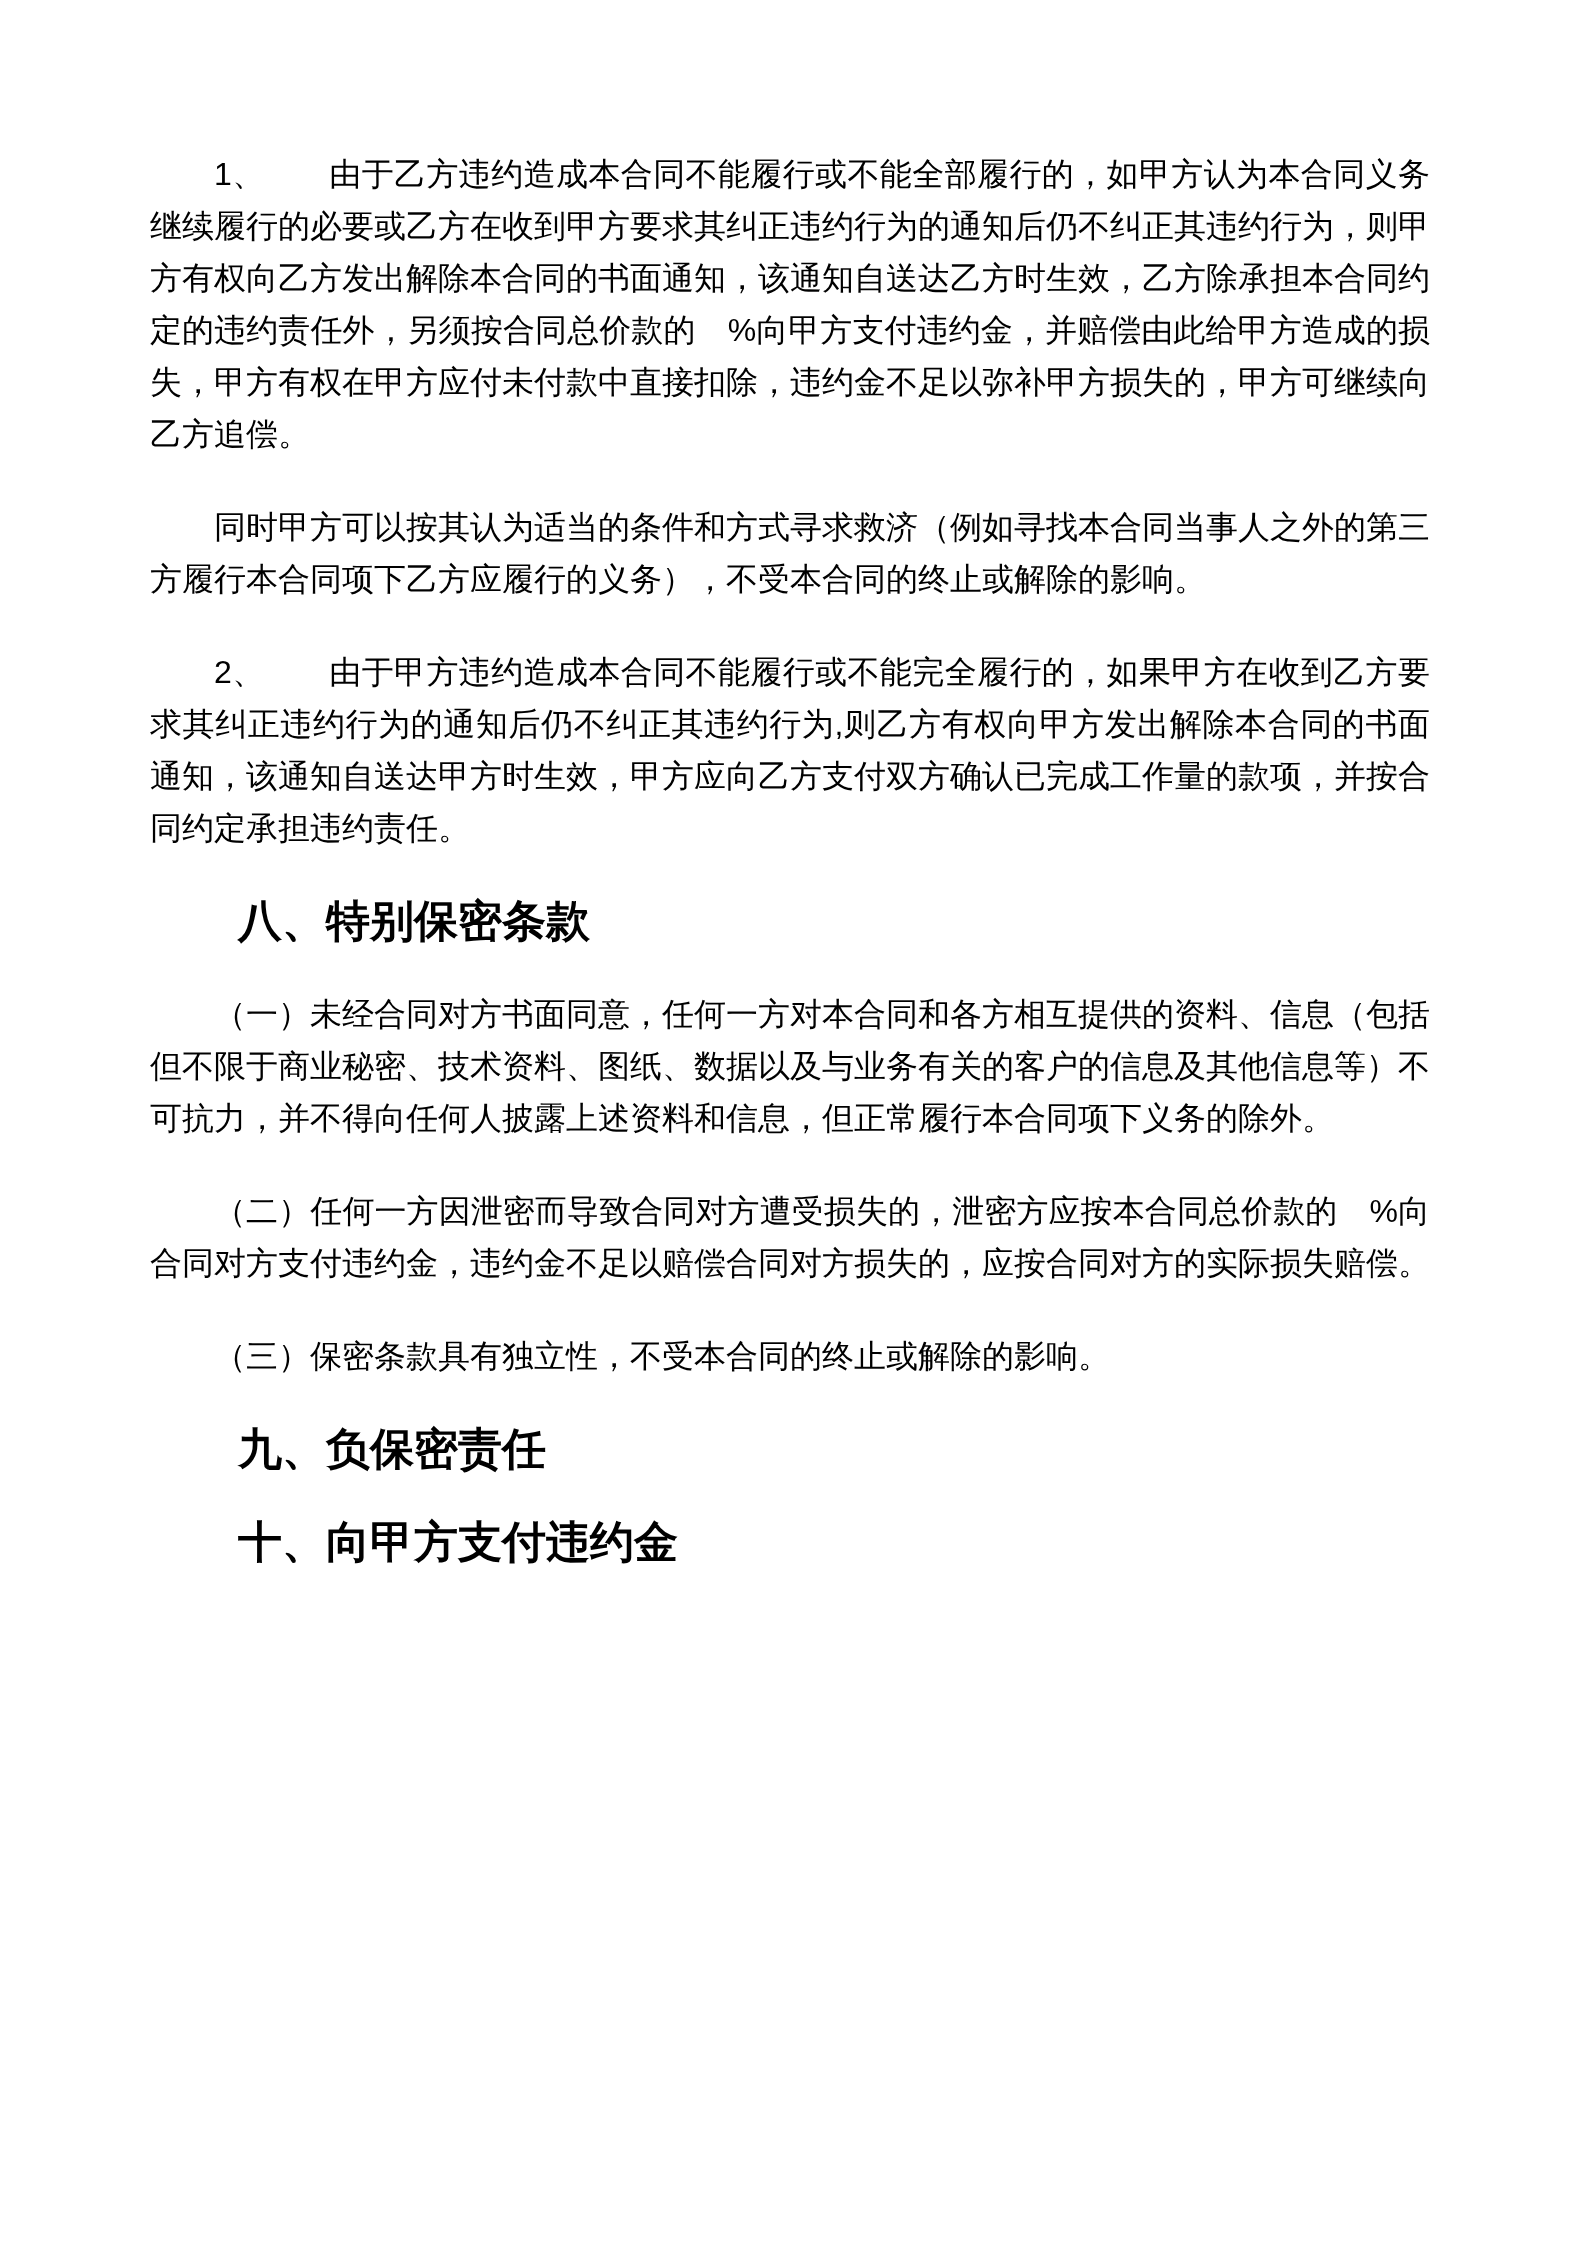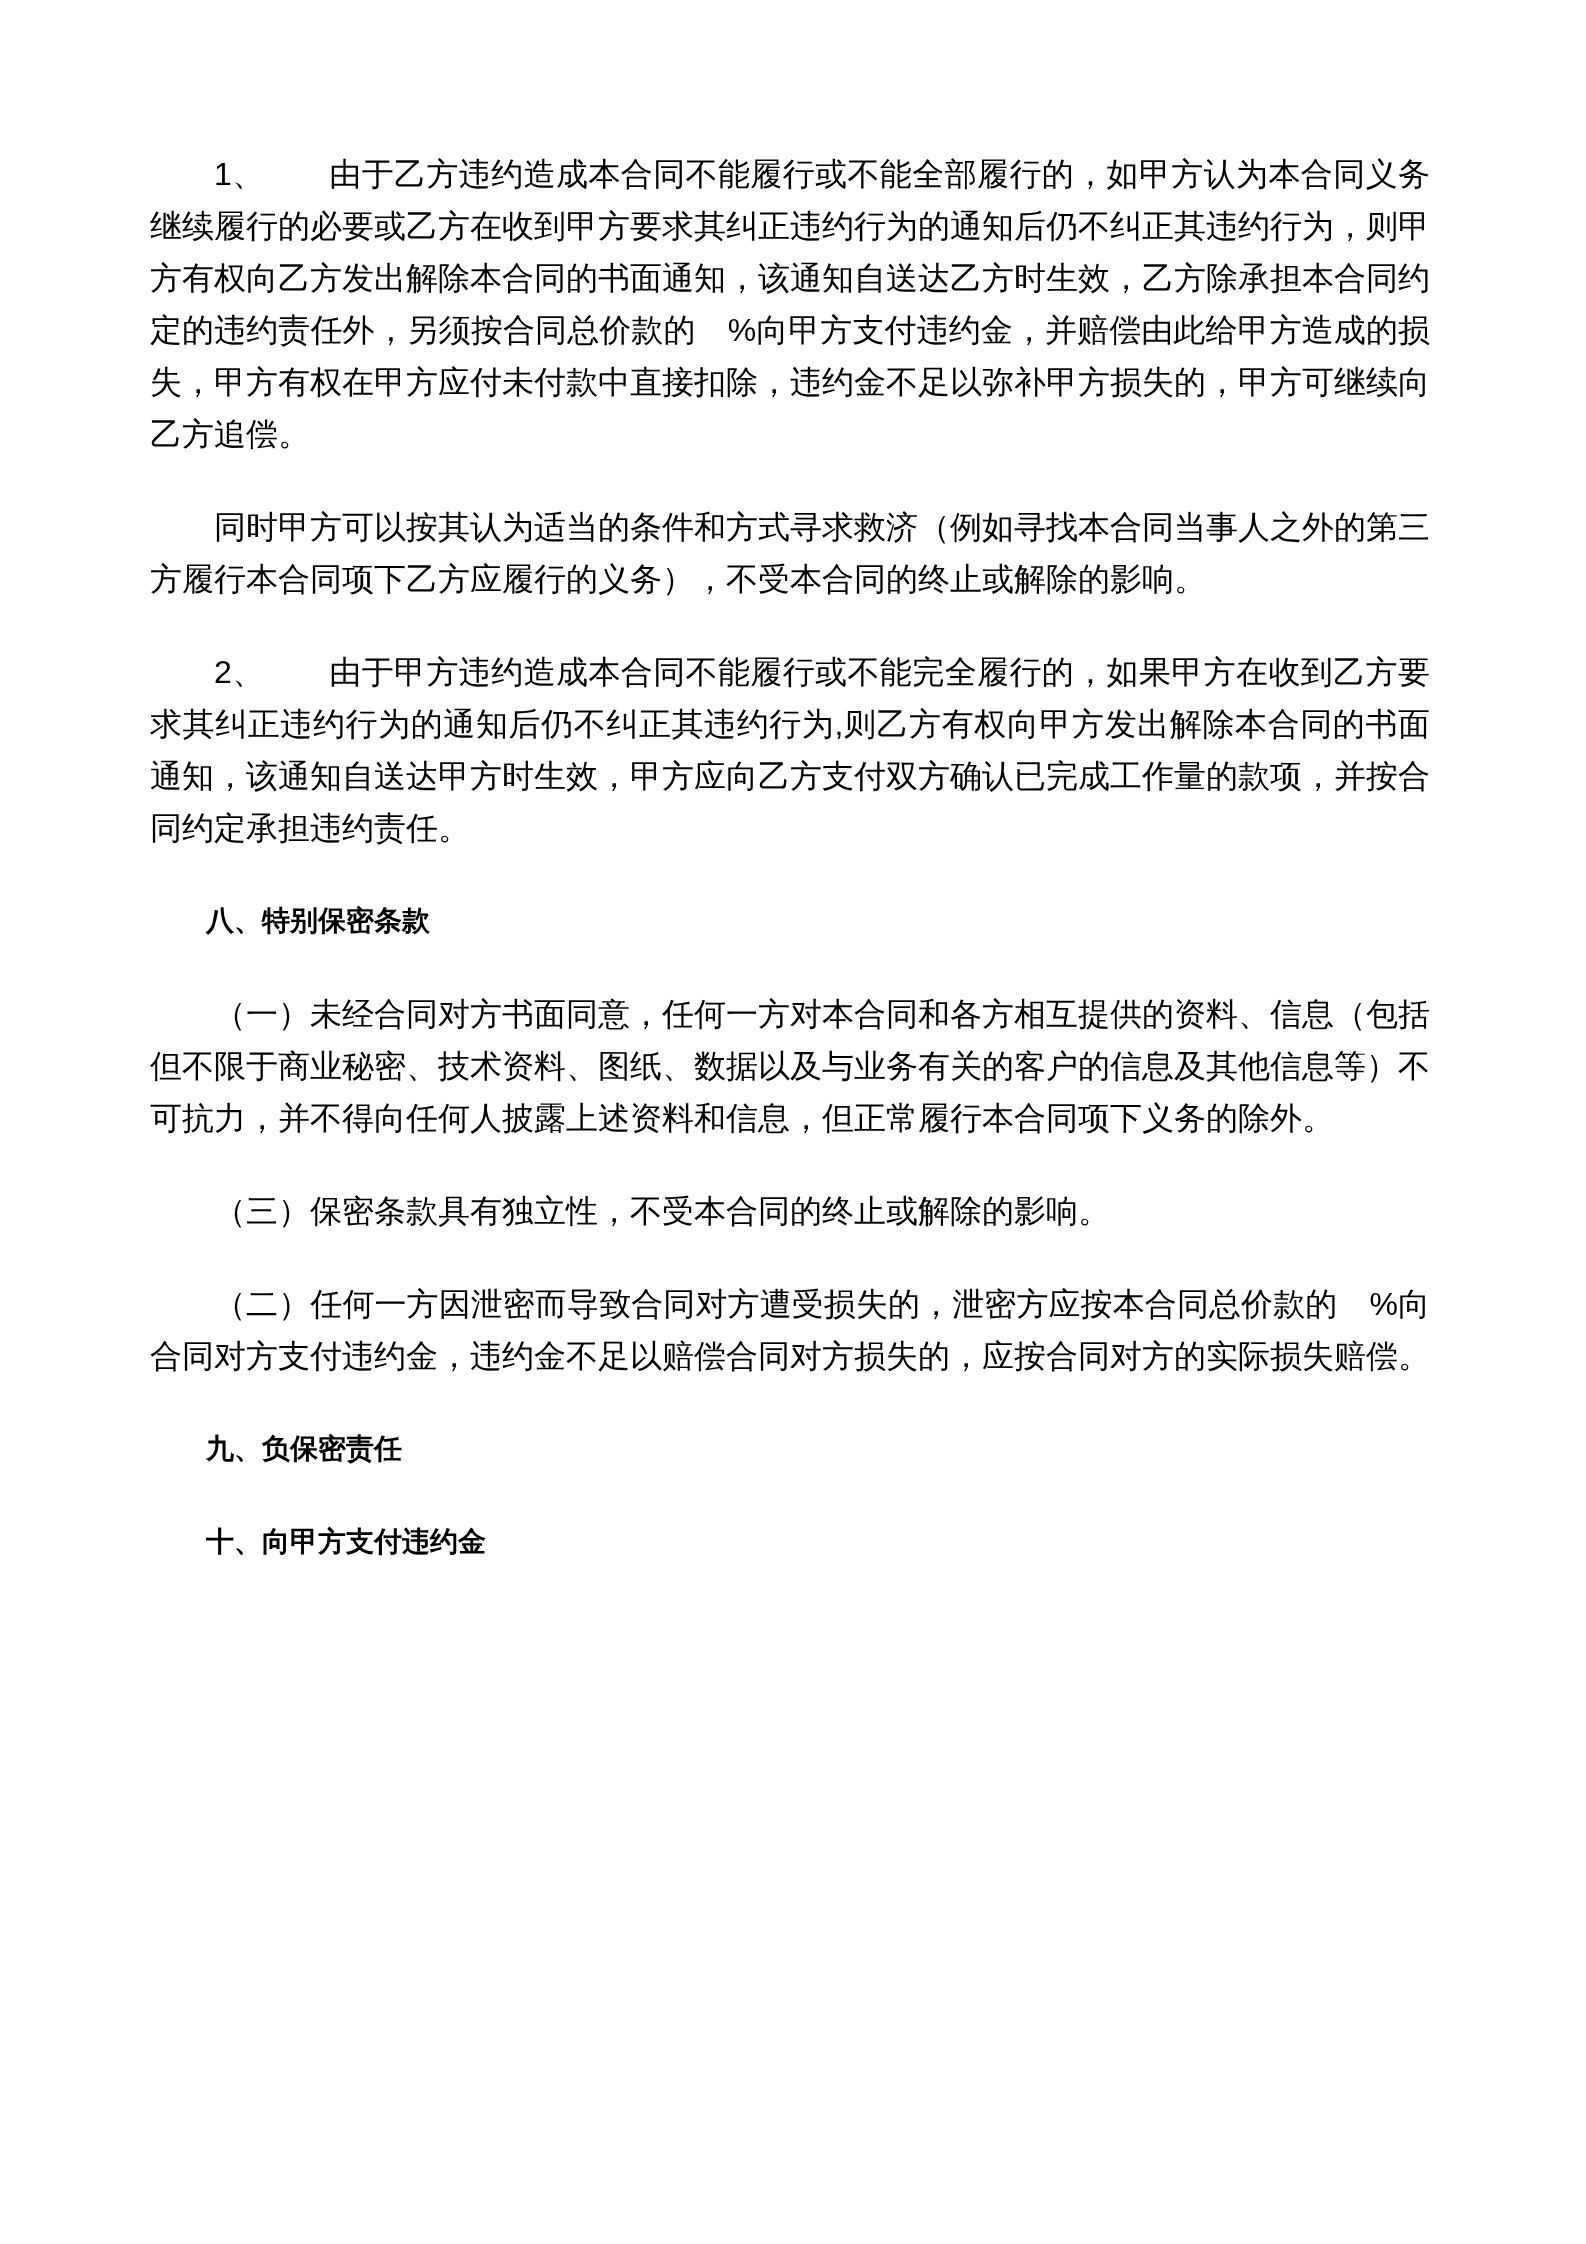--- a/index.html
+++ b/index.html
@@ -28,35 +28,35 @@
     margin: 0 0 41px 0;
     text-align: justify;
     font-weight: normal;
     word-break: break-all;
   }
   .indent {
     text-indent: 2em;
   }
   .heading {
     margin: 0 0 41px 0;
-    font-size: 28px;
+    font-size: 44px;
     line-height: 52px;
     font-weight: bold;
     text-indent: 2em;
     text-align: left;
   }
 </style>
 </head>
 <body>
 
 <div class="page">
   <div class="doc" id="doc">
       <p class="para indent">1、　　由于乙方违约造成本合同不能履行或不能全部履行的，如甲方认为本合同义务继续履行的必要或乙方在收到甲方要求其纠正违约行为的通知后仍不纠正其违约行为，则甲方有权向乙方发出解除本合同的书面通知，该通知自送达乙方时生效，乙方除承担本合同约定的违约责任外，另须按合同总价款的　%向甲方支付违约金，并赔偿由此给甲方造成的损失，甲方有权在甲方应付未付款中直接扣除，违约金不足以弥补甲方损失的，甲方可继续向乙方追偿。</p>
       <p class="para indent">同时甲方可以按其认为适当的条件和方式寻求救济（例如寻找本合同当事人之外的第三方履行本合同项下乙方应履行的义务），不受本合同的终止或解除的影响。</p>
       <p class="para indent">2、　　由于甲方违约造成本合同不能履行或不能完全履行的，如果甲方在收到乙方要求其纠正违约行为的通知后仍不纠正其违约行为,则乙方有权向甲方发出解除本合同的书面通知，该通知自送达甲方时生效，甲方应向乙方支付双方确认已完成工作量的款项，并按合同约定承担违约责任。</p>
       <h2 class="heading">八、特别保密条款</h2>
       <p class="para indent">（一）未经合同对方书面同意，任何一方对本合同和各方相互提供的资料、信息（包括但不限于商业秘密、技术资料、图纸、数据以及与业务有关的客户的信息及其他信息等）不可抗力，并不得向任何人披露上述资料和信息，但正常履行本合同项下义务的除外。</p>
+      <p class="para indent">（二）任何一方因泄密而导致合同对方遭受损失的，泄密方应按本合同总价款的　%向合同对方支付违约金，违约金不足以赔偿合同对方损失的，应按合同对方的实际损失赔偿。</p>
       <p class="para indent">（三）保密条款具有独立性，不受本合同的终止或解除的影响。</p>
-      <p class="para indent">（二）任何一方因泄密而导致合同对方遭受损失的，泄密方应按本合同总价款的　%向合同对方支付违约金，违约金不足以赔偿合同对方损失的，应按合同对方的实际损失赔偿。</p>
       <h2 class="heading">九、负保密责任</h2>
       <h2 class="heading">十、向甲方支付违约金</h2>
     </div>
 </div>
 
 </body></html>

